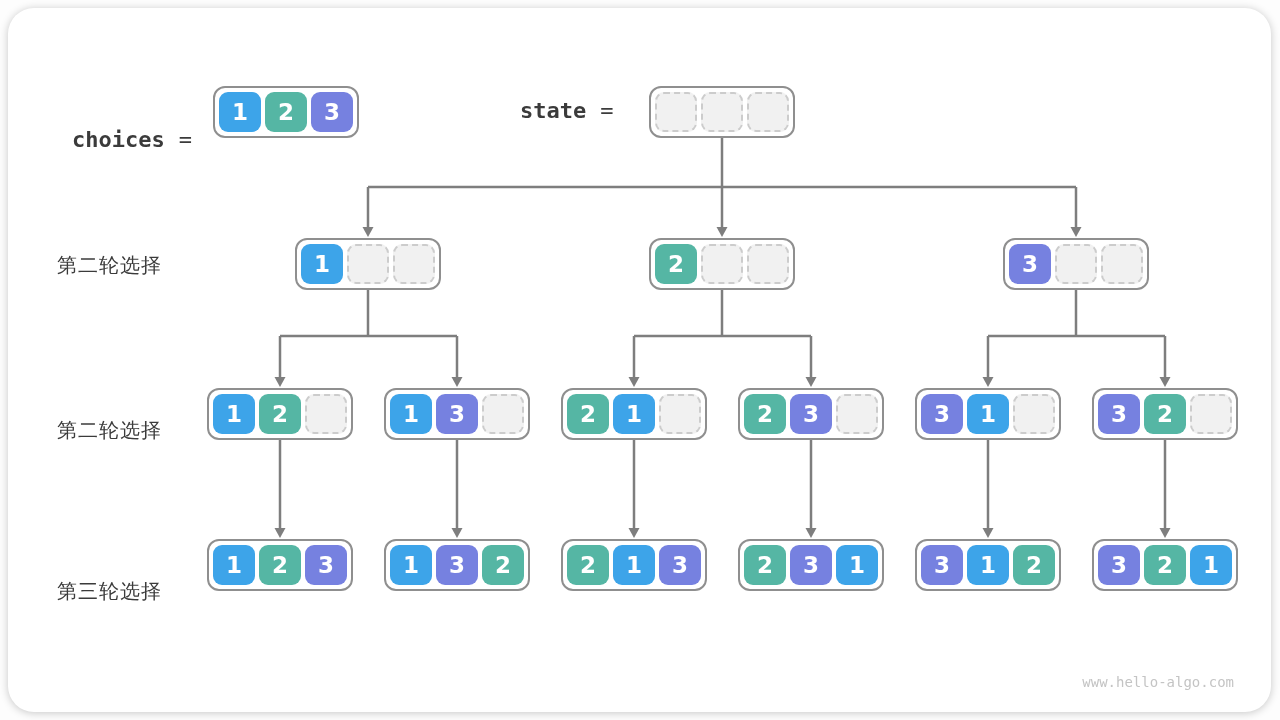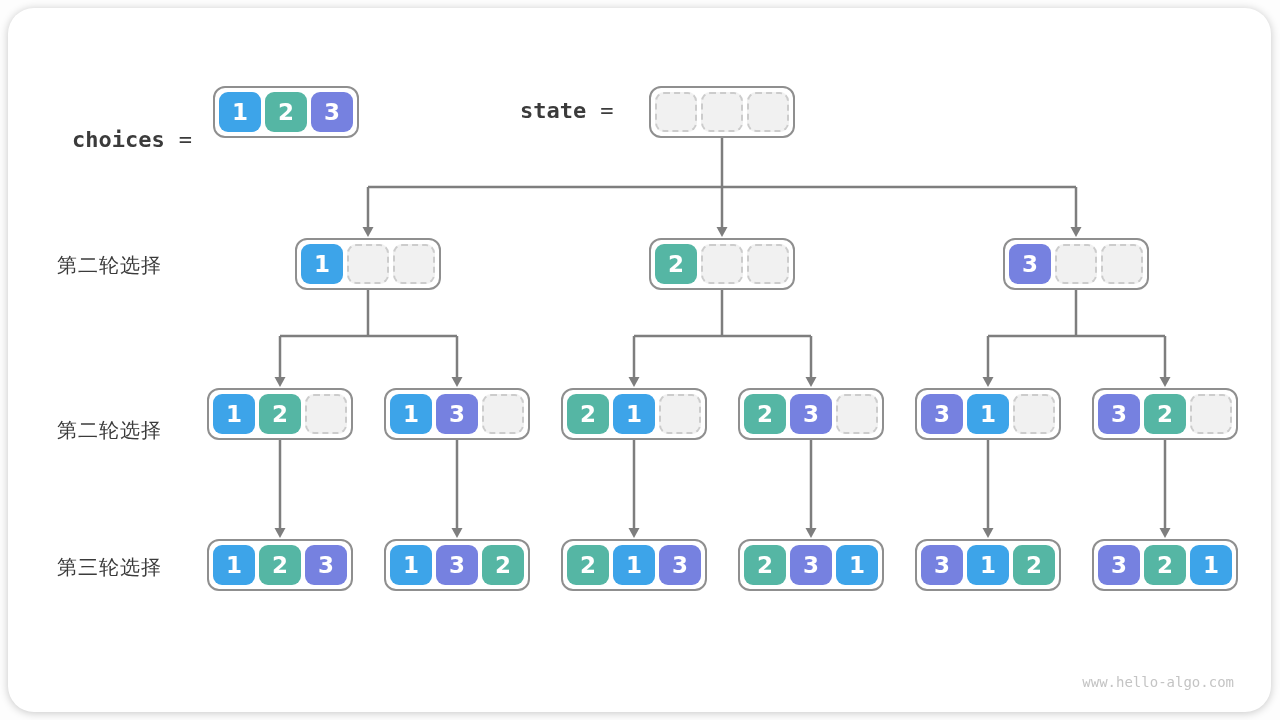--- a/index.html
+++ b/index.html
@@ -76,21 +76,21 @@
 
   <div class="mono-label" style="left:72px;top:98px;margin-top:29px;">
     <span>choices</span><span class="eq">=</span>
   </div>
   <div class="mono-label" style="left:520px;top:98px;">
     <span>state</span><span class="eq">=</span>
   </div>
 
   <div class="round-label" style="left:57px;top:252px;">第二轮选择</div>
   <div class="round-label" style="left:57px;top:417px;">第二轮选择</div>
-  <div class="round-label" style="left:57px;top:554px;">第三轮选择</div>
+  <div class="round-label" style="left:57px;top:578px;">第三轮选择</div>
 
   <div id="boxes">
       <div class="array-box" style="left: 213px; top: 86px;">
         <div class="cell" style="background: rgb(61, 164, 233);">1</div>
         <div class="cell" style="background: rgb(85, 182, 164);">2</div>
         <div class="cell" style="background: rgb(118, 129, 224);">3</div>
       </div>
       <div class="array-box" style="left: 649px; top: 86px;">
         <div class="cell empty"></div>
         <div class="cell empty"></div>

